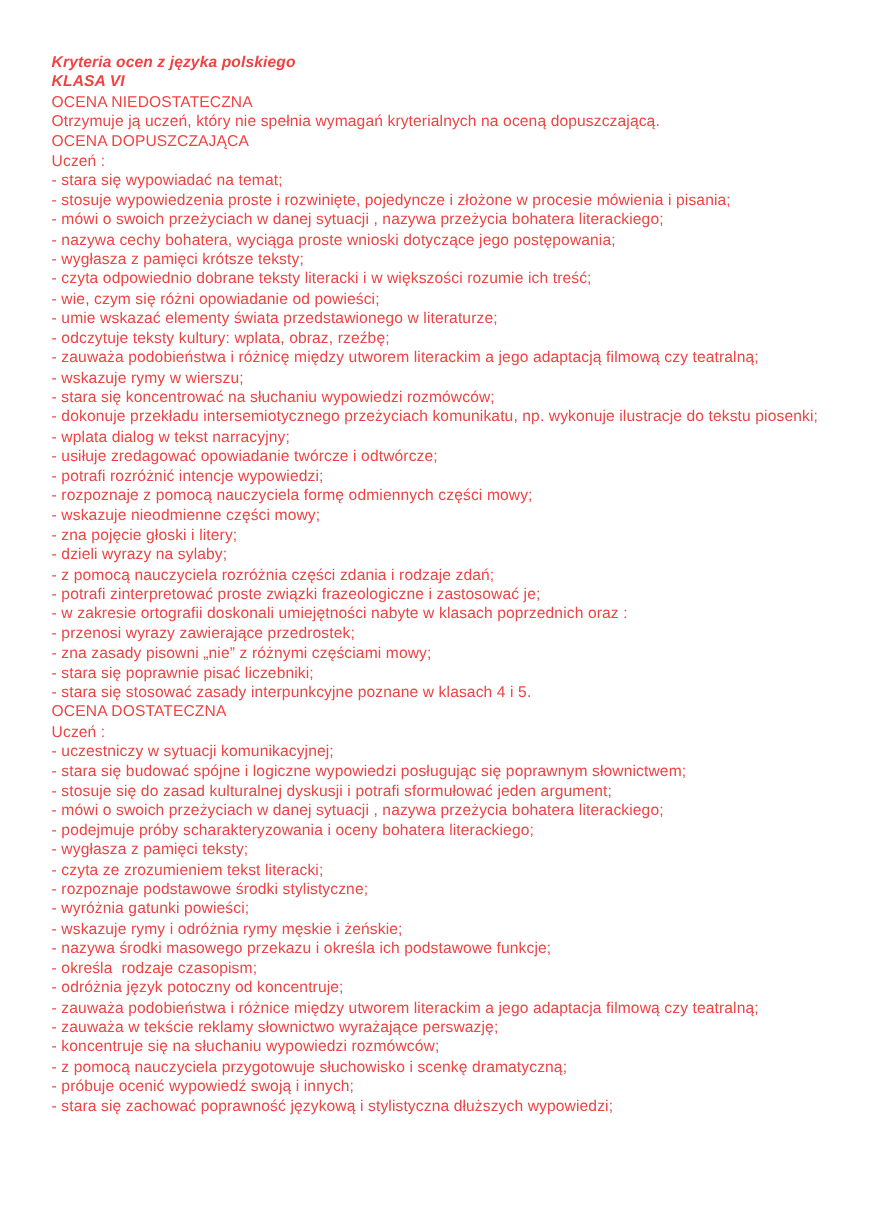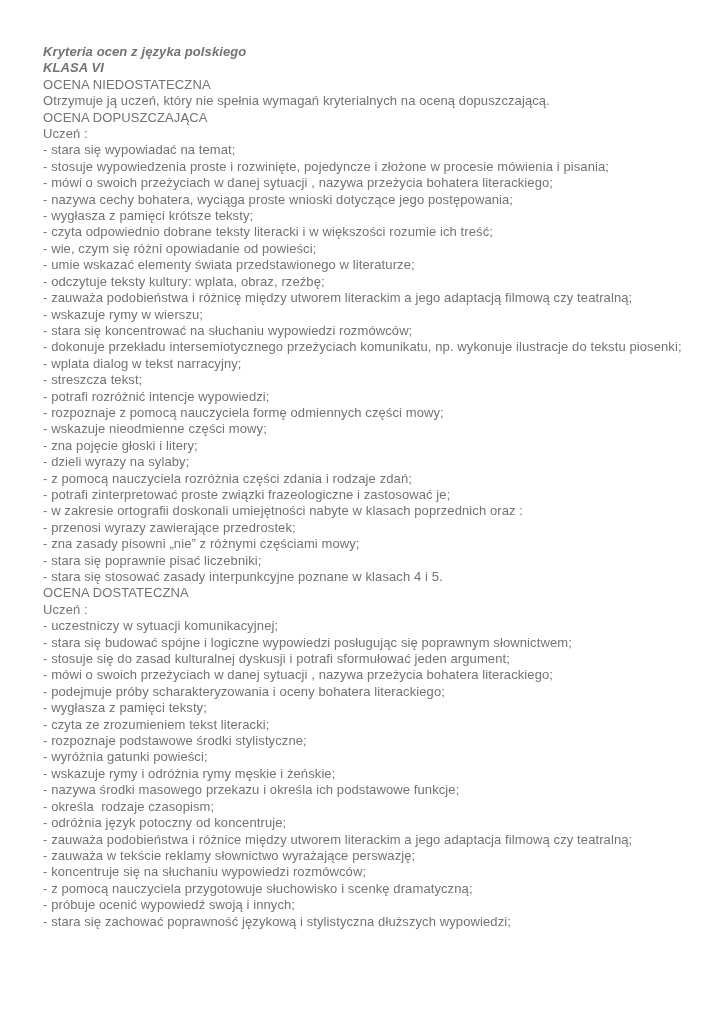--- a/index.html
+++ b/index.html
@@ -11,21 +11,21 @@
     width: 725px;
     height: 1024px;
     position: relative;
     overflow: hidden;
   }
   .page {
     position: absolute;
     top: 44px;
     left: 43px;
     width: 682px;
-    color: #737373;
+    color: #ef4444;
     font-family: "Liberation Sans", "DejaVu Sans", sans-serif;
     font-size: 13px;
     line-height: 16.4px;
   }
   .line {
     margin: 0;
     padding: 0;
     white-space: pre;       
     letter-spacing: 0.1px;
   }
@@ -58,21 +58,21 @@
         <p class="line">- wygłasza z pamięci krótsze teksty;</p>
         <p class="line">- czyta odpowiednio dobrane teksty literacki i w większości rozumie ich treść;</p>
         <p class="line">- wie, czym się różni opowiadanie od powieści;</p>
         <p class="line">- umie wskazać elementy świata przedstawionego w literaturze;</p>
         <p class="line">- odczytuje teksty kultury: wplata, obraz, rzeźbę;</p>
         <p class="line">- zauważa podobieństwa i różnicę między utworem literackim a jego adaptacją filmową czy teatralną;</p>
         <p class="line">- wskazuje rymy w wierszu;</p>
         <p class="line">- stara się koncentrować na słuchaniu wypowiedzi rozmówców;</p>
         <p class="line">- dokonuje przekładu intersemiotycznego przeżyciach komunikatu, np. wykonuje ilustracje do tekstu piosenki;</p>
         <p class="line">- wplata dialog w tekst narracyjny;</p>
-        <p class="line">- streszcza tekst;</p>
+        <p class="line">- usiłuje zredagować opowiadanie twórcze i odtwórcze;</p>
         <p class="line">- potrafi rozróżnić intencje wypowiedzi;</p>
         <p class="line">- rozpoznaje z pomocą nauczyciela formę odmiennych części mowy;</p>
         <p class="line">- wskazuje nieodmienne części mowy;</p>
         <p class="line">- zna pojęcie głoski i litery;</p>
         <p class="line">- dzieli wyrazy na sylaby;</p>
         <p class="line">- z pomocą nauczyciela rozróżnia części zdania i rodzaje zdań;</p>
         <p class="line">- potrafi zinterpretować proste związki frazeologiczne i zastosować je;</p>
         <p class="line">- w zakresie ortografii doskonali umiejętności nabyte w klasach poprzednich oraz :</p>
         <p class="line">- przenosi wyrazy zawierające przedrostek;</p>
         <p class="line">- zna zasady pisowni „nie” z różnymi częściami mowy;</p>

